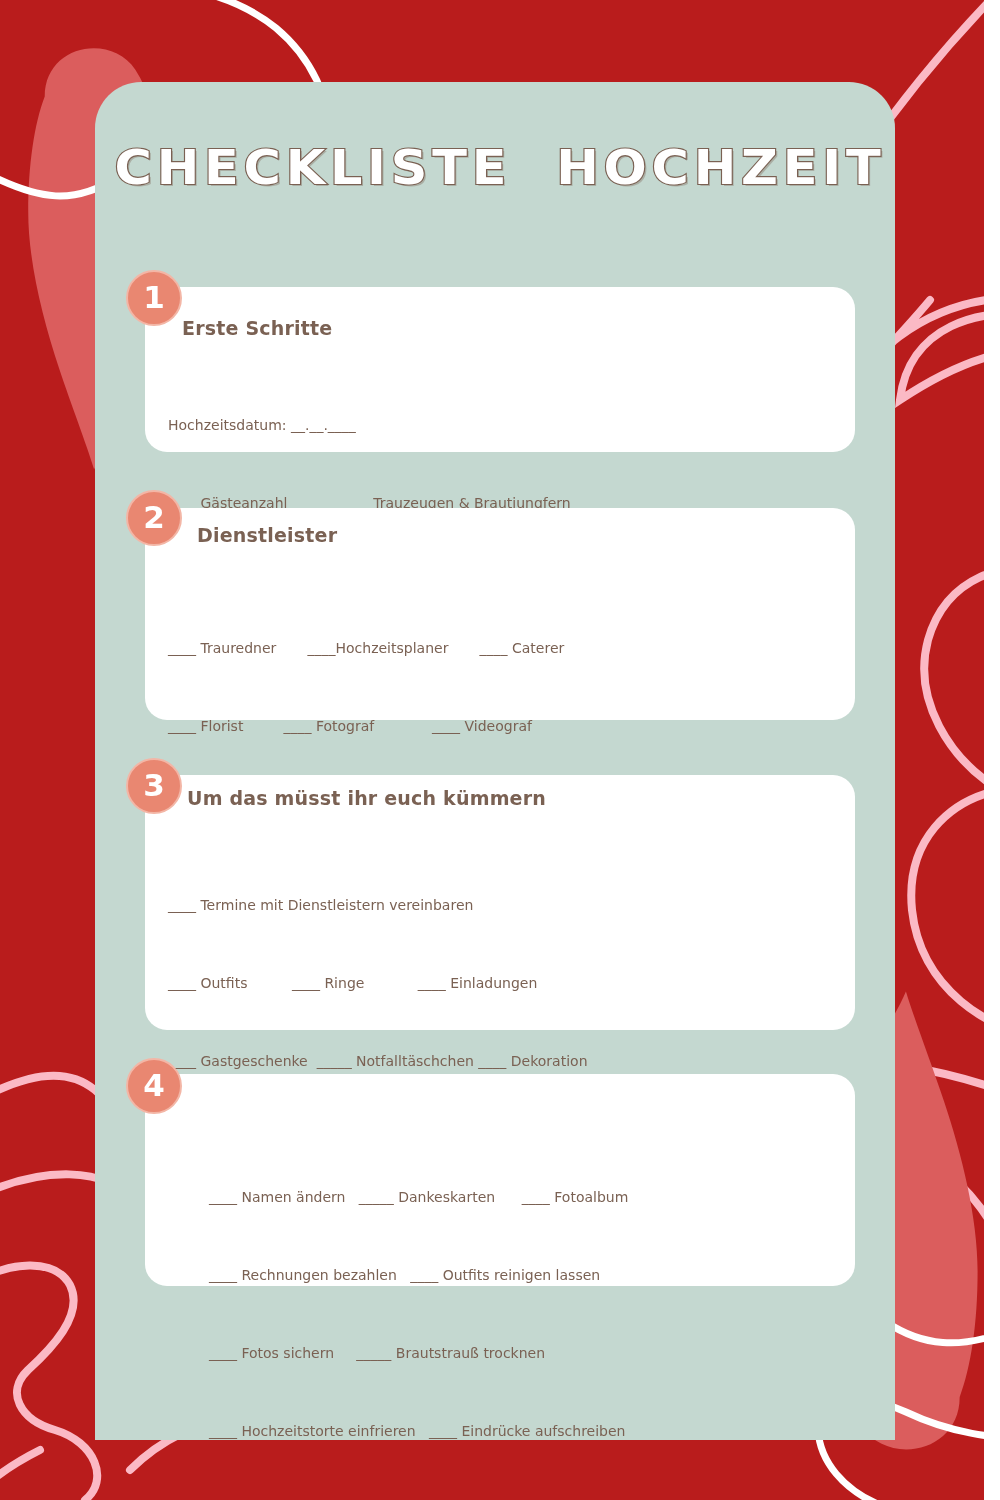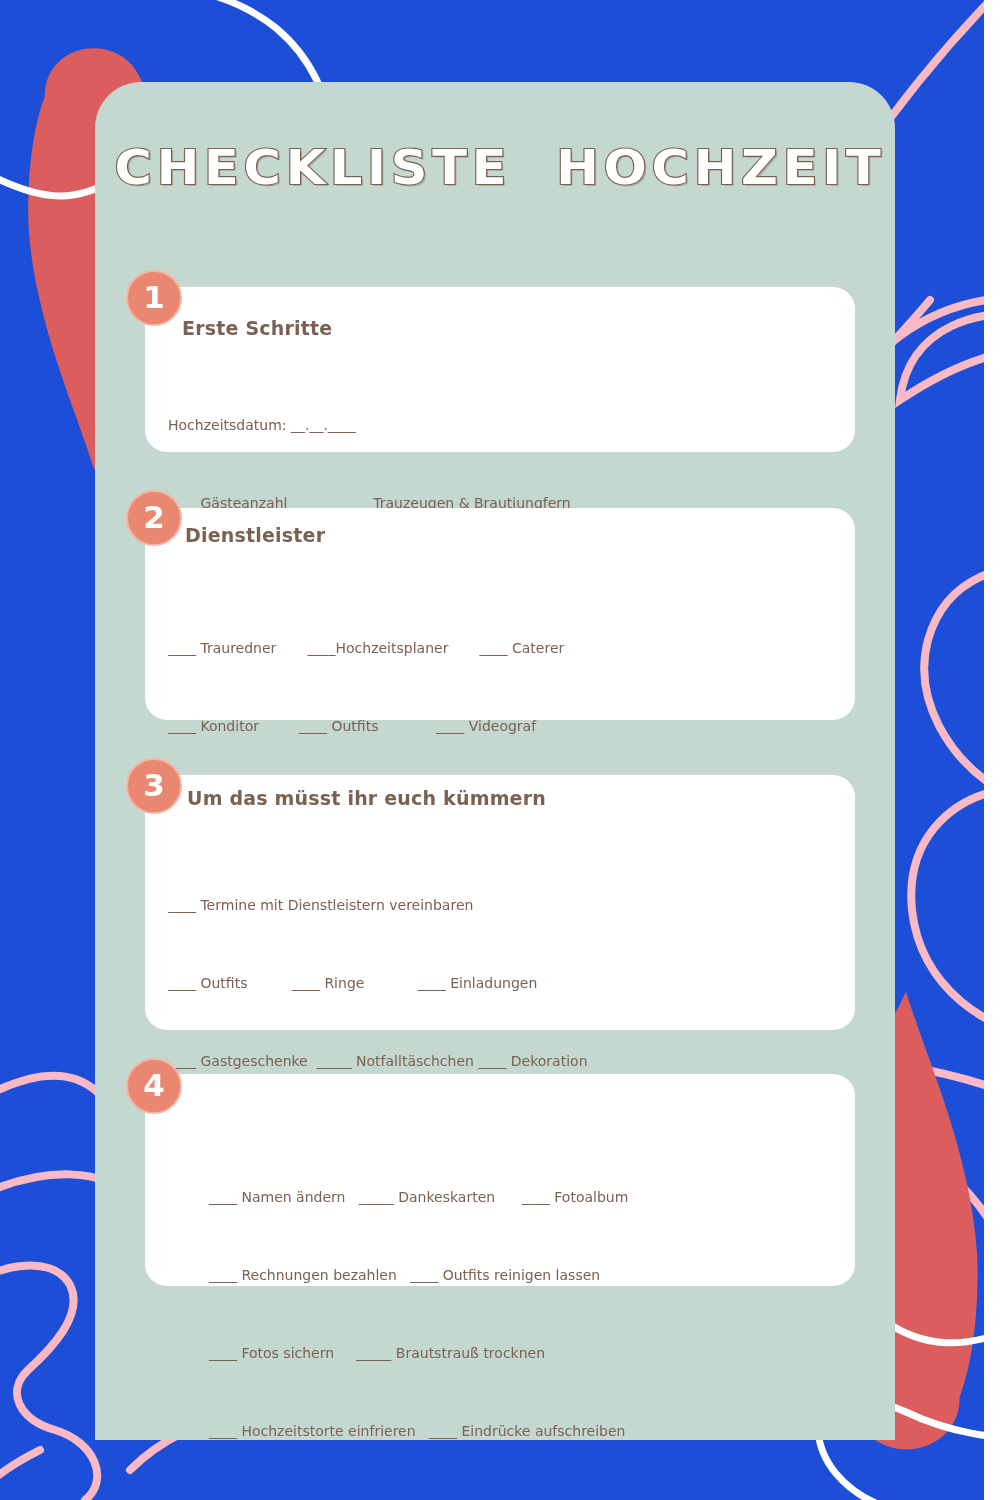--- a/index.html
+++ b/index.html
@@ -10,21 +10,21 @@
     width: 1000px;
     height: 1500px;
     overflow: hidden;
     font-family: "DejaVu Sans", sans-serif;
   }
 
   #poster {
     position: relative;
     width: 984px;
     height: 1500px;
-    background: #1d4ed8;
+    background: #b91c1c;
     overflow: hidden;
   }
 
   
   .bg-deco {
     position: absolute;
     inset: 0;
     width: 1000px;
     height: 1500px;
     pointer-events: none;
@@ -78,21 +78,21 @@
   .card-heading {
     position: absolute;
     left: 40px;
     font-size: 19px;
     font-weight: bold;
     color: #7A6153;
     letter-spacing: 0.2px;
     white-space: nowrap;
   }
   #card-1 .card-heading { top: 30px; left: 37px; }
-  #card-2 .card-heading { top: 16px; left: 40px; }
+  #card-2 .card-heading { top: 16px; left: 52px; }
   #card-3 .card-heading { top: 12px; left: 42px; }
   #card-4 .card-heading { top: 12px; left: 40px; }
 
   
   .badge {
     position: absolute;
     width: 56px;
     height: 56px;
     border-radius: 50%;
     background: #E98771;
@@ -196,21 +196,21 @@
       <span class="card-line">____ Gästeanzahl            ____ Trauzeugen &amp; Brautjungfern</span>
       <span class="card-line">____ Location Trauung      ____ Location Feier</span>
     </div>
   </div>
   <div class="badge" id="badge-1">1</div>
 
   <div class="card" id="card-2">
     <div class="card-heading">Dienstleister</div>
     <div class="card-body">
       <span class="card-line">____ Trauredner       ____Hochzeitsplaner       ____ Caterer</span>
-      <span class="card-line">____ Konditor         ____ Outfits             ____ Videograf</span>
+      <span class="card-line">____ Florist         ____ Fotograf             ____ Videograf</span>
       <span class="card-line">____ Florist          ____ Band oder DJ         ____ Stylist</span>
       <span class="card-line">____ Dekoration       ____ Autovermietung       ____ Juwelier</span>
       <span class="card-line">____ Papeterie        ____ Hochzeitshomepage ____ Schneiderei</span>
     </div>
   </div>
   <div class="badge" id="badge-2">2</div>
 
   <div class="card" id="card-3">
     <div class="card-heading">Um das müsst ihr euch kümmern</div>
     <div class="card-body">

